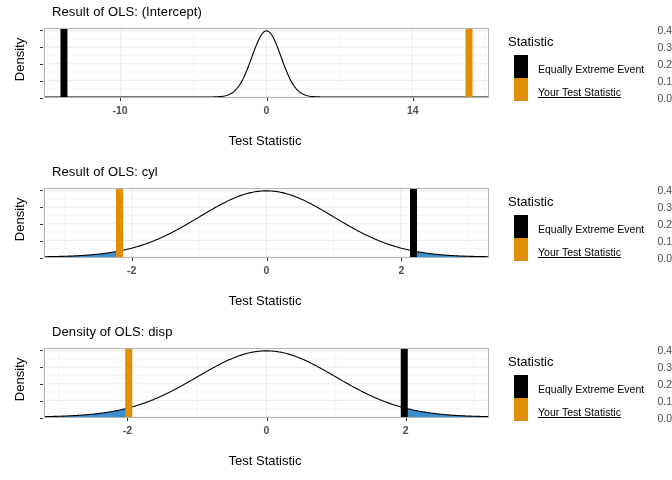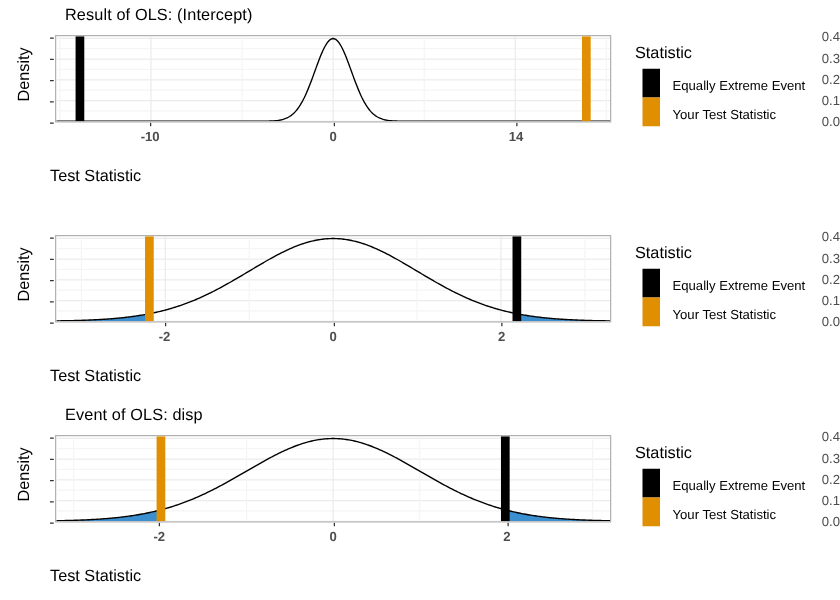--- a/index.html
+++ b/index.html
@@ -22,21 +22,21 @@
     letter-spacing:0.1px;
   }
 
   .axis-y-label{
     position:absolute;left:-16px;top:52px;width:70px;
     font-size:13px;color:#000000;text-align:center;
     transform:rotate(-90deg);transform-origin:center center;
   }
   .axis-x-label{
     position:absolute;left:40px;top:133px;width:450px;
-    font-size:13px;color:#000000;
+    font-size:13px;color:#000000;text-align:center;
   }
 
   .ytick{
     position:absolute;right:0;width:34px;text-align:right;
     font-size:10.5px;color:#4d4d4d;
     transform:translateY(-50%);
   }
   .ytick-line{position:absolute;right:0;width:3px;height:1px;background:#333333;}
 
   .xtick{
@@ -57,21 +57,21 @@
     position:absolute;left:0;top:34px;
     font-size:13px;color:#000000;
   }
   .legend-keys{position:absolute;left:6px;top:55px;width:14px;height:46px;}
   .legend-key{width:14px;height:23px;}
   .legend-label{
     position:absolute;left:30px;font-size:10.5px;color:#000000;
     white-space:nowrap;
   }
   .legend-label.k0{top:63px;}
-  .legend-label.k1{top:86px;}
+  .legend-label.k1{top:86px;text-decoration:underline;}
 </style>
 </head>
 <body>
 
 <div id="root">
     <div class="panel-block" id="panel-0">
       <div class="plot-title">Result of OLS: (Intercept)</div>
       <div class="axis-y-label">Density</div>
       <div class="axis-x-label">Test Statistic</div>
       <div class="ytick" style="top: 98px;">0.0</div>
@@ -117,20 +117,21 @@
         <div class="legend-title">Statistic</div>
         <div class="legend-keys">
           <div class="legend-key" style="background: rgb(0, 0, 0);"></div>
           <div class="legend-key" style="background: rgb(223, 143, 0);"></div>
         </div>
         <div class="legend-label k0">Equally Extreme Event</div>
         <div class="legend-label k1">Your Test Statistic</div>
       </div>
     </div>
     <div class="panel-block" id="panel-1">
+      <div class="plot-title">Result of OLS: cyl</div>
       <div class="axis-y-label">Density</div>
       <div class="axis-x-label">Test Statistic</div>
       <div class="ytick" style="top: 98px;">0.0</div>
       <div class="ytick-line" style="top: 98px; left: 40px; position: absolute;"></div>
       <div class="ytick" style="top: 80.9268px;">0.1</div>
       <div class="ytick-line" style="top: 80.9268px; left: 40px; position: absolute;"></div>
       <div class="ytick" style="top: 63.8537px;">0.2</div>
       <div class="ytick-line" style="top: 63.8537px; left: 40px; position: absolute;"></div>
       <div class="ytick" style="top: 46.7805px;">0.3</div>
       <div class="ytick-line" style="top: 46.7805px; left: 40px; position: absolute;"></div>
@@ -171,21 +172,21 @@
         <div class="legend-title">Statistic</div>
         <div class="legend-keys">
           <div class="legend-key" style="background: rgb(0, 0, 0);"></div>
           <div class="legend-key" style="background: rgb(223, 143, 0);"></div>
         </div>
         <div class="legend-label k0">Equally Extreme Event</div>
         <div class="legend-label k1">Your Test Statistic</div>
       </div>
     </div>
     <div class="panel-block" id="panel-2">
-      <div class="plot-title">Event of OLS: disp</div>
+      <div class="plot-title">Density of OLS: disp</div>
       <div class="axis-y-label">Density</div>
       <div class="axis-x-label">Test Statistic</div>
       <div class="ytick" style="top: 98px;">0.0</div>
       <div class="ytick-line" style="top: 98px; left: 40px; position: absolute;"></div>
       <div class="ytick" style="top: 80.9268px;">0.1</div>
       <div class="ytick-line" style="top: 80.9268px; left: 40px; position: absolute;"></div>
       <div class="ytick" style="top: 63.8537px;">0.2</div>
       <div class="ytick-line" style="top: 63.8537px; left: 40px; position: absolute;"></div>
       <div class="ytick" style="top: 46.7805px;">0.3</div>
       <div class="ytick-line" style="top: 46.7805px; left: 40px; position: absolute;"></div>

